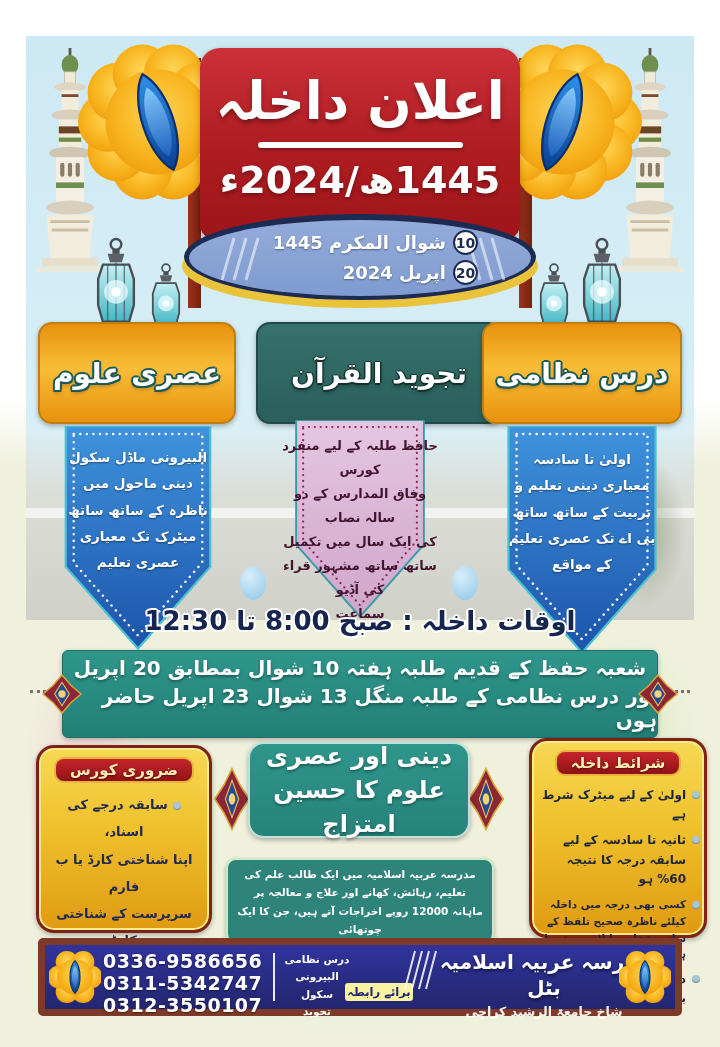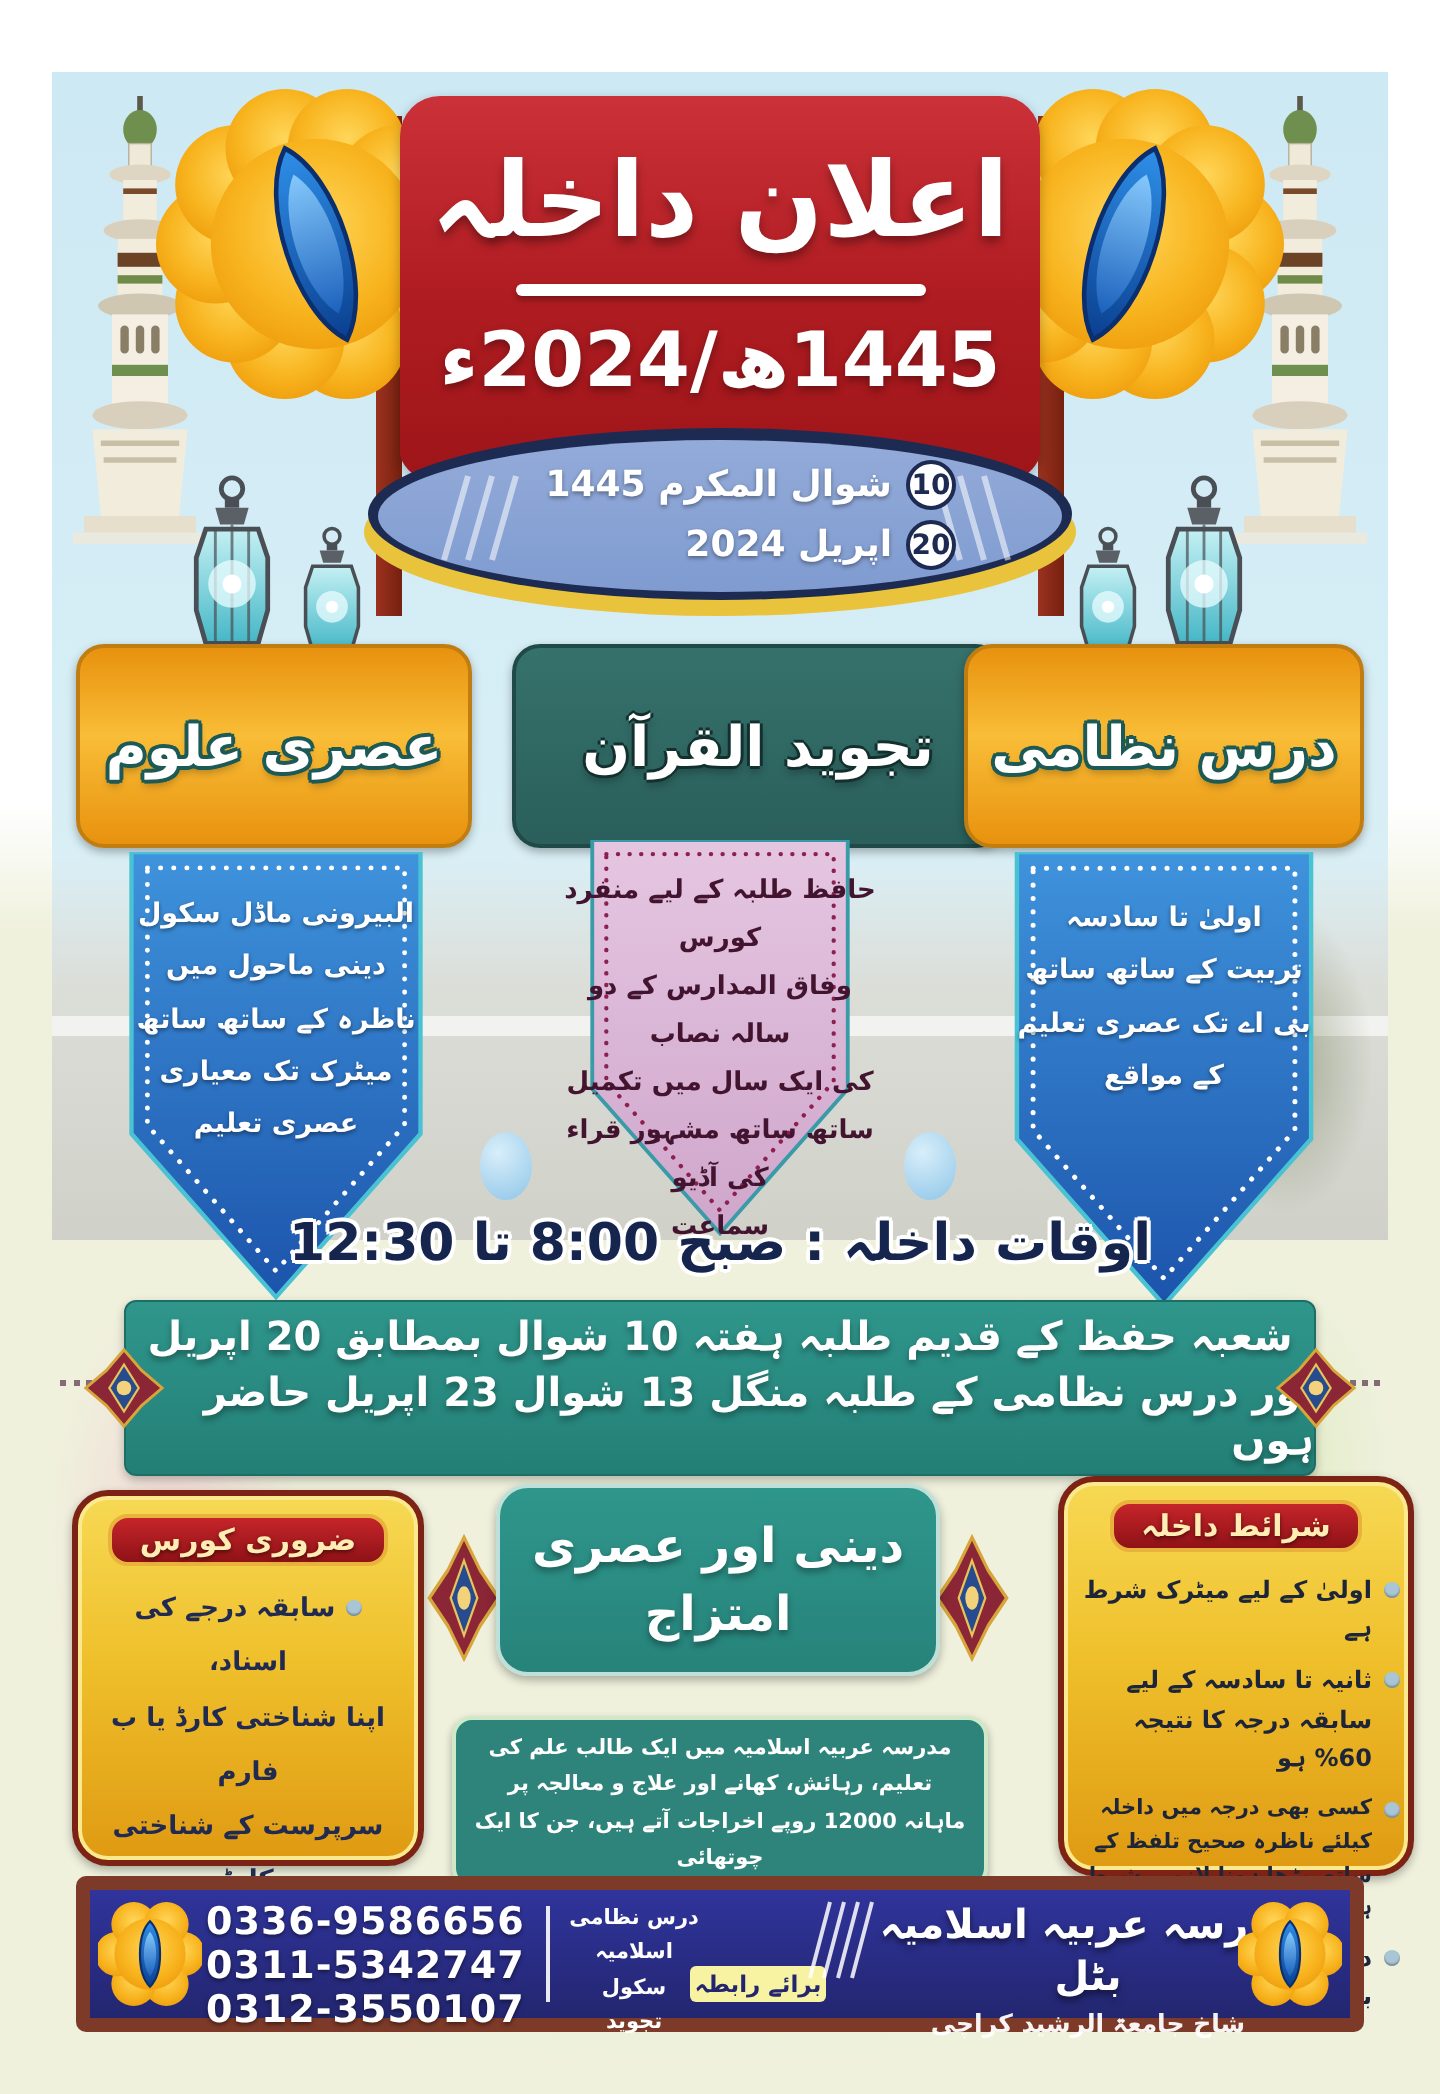--- a/index.html
+++ b/index.html
@@ -352,20 +352,21 @@
     <div>ساتھ ساتھ مشہور قراء کی آڈیو</div>
     <div>سماعت</div>
   </div>
 
   <svg class="abs pennant" style="left:492px;top:426px" width="180" height="228" viewBox="0 0 200 310">
     <polygon points="0,0 200,0 200,195 100,308 0,195" fill="url(#gPenBlue)" stroke="#49c3d4" stroke-width="3"></polygon>
     <polygon points="11,11 189,11 189,189 100,290 11,189" fill="none" stroke="#ffffff" stroke-width="3.4" stroke-dasharray="0.1 9" stroke-linecap="round"></polygon>
   </svg>
   <div class="abs pennant-text blue" style="left:506px;top:446px;width:152px">
     <div>اولیٰ تا سادسہ</div>
+    <div>معیاری دینی تعلیم و</div>
     <div>تربیت کے ساتھ ساتھ</div>
     <div>بی اے تک عصری تعلیم</div>
     <div>کے مواقع</div>
   </div>
 
   <div class="abs sky-dot" style="left:240px;top:566px"></div>
   <div class="abs sky-dot" style="left:452px;top:566px"></div>
 
   <div class="abs timing">اوقات داخلہ : صبح 8:00 تا 12:30</div>
 
@@ -401,20 +402,21 @@
     <path d="M30,14 L40,30 L30,46 L20,30 Z" fill="#274b8f" stroke="#e9c25a" stroke-width="1.5"></path>
     <circle cx="30" cy="30" r="5" fill="#f2d27a"></circle>
   </svg>
   <svg class="abs" style="left:466px;top:764px;z-index:3" width="40" height="70" viewBox="0 0 60 60" preserveAspectRatio="none">
     <path d="M30,4 L42,18 L56,30 L42,42 L30,56 L18,42 L4,30 L18,18 Z" fill="#8a2636" stroke="#d8a53a" stroke-width="2"></path>
     <path d="M30,14 L40,30 L30,46 L20,30 Z" fill="#274b8f" stroke="#e9c25a" stroke-width="1.5"></path>
     <circle cx="30" cy="30" r="5" fill="#f2d27a"></circle>
   </svg>
   <div class="abs blend-box">
     <div>دینی اور عصری</div>
+    <div>علوم کا حسین</div>
     <div>امتزاج</div>
   </div>
 
   <div class="abs fee-box">
     <div>مدرسہ عربیہ اسلامیہ میں ایک طالب علم کی تعلیم، رہائش، کھانے اور علاج و معالجہ پر</div>
     <div>ماہانہ 12000 روپے اخراجات آتے ہیں، جن کا ایک چوتھائی</div>
     <div>یعنی 3000 روپے طالب علم سے ہر ماہ وصول کیے جائیں گے</div>
   </div>
 
   <div class="abs gold-box" style="left:529px;top:738px;width:178px;height:200px">
@@ -456,21 +458,21 @@
       </g>
     </svg>
     <div class="phones">
       <div>0336-9586656</div>
       <div>0311-5342747</div>
       <div>0312-3550107</div>
     </div>
     <div class="vline"></div>
     <div class="phone-labels">
       <div>درس نظامی</div>
-      <div>اسلامیہ سکول</div>
+      <div>البیرونی سکول</div>
       <div>تجوید</div>
     </div>
     <div class="contact-tag">برائے رابطہ</div>
     <svg style="position:absolute;left:358px;top:4px" width="34" height="42">
       <path d="M12,2 L2,40 M19,2 L9,40 M26,2 L16,40 M33,2 L23,40" stroke="#fff" stroke-width="2" opacity=".85"></path>
     </svg>
     <div class="org">
       <div class="org-name">مدرسہ عربیہ اسلامیہ بٹل</div>
       <div class="org-branch">شاخ جامعۃ الرشید کراچی</div>
     </div>

